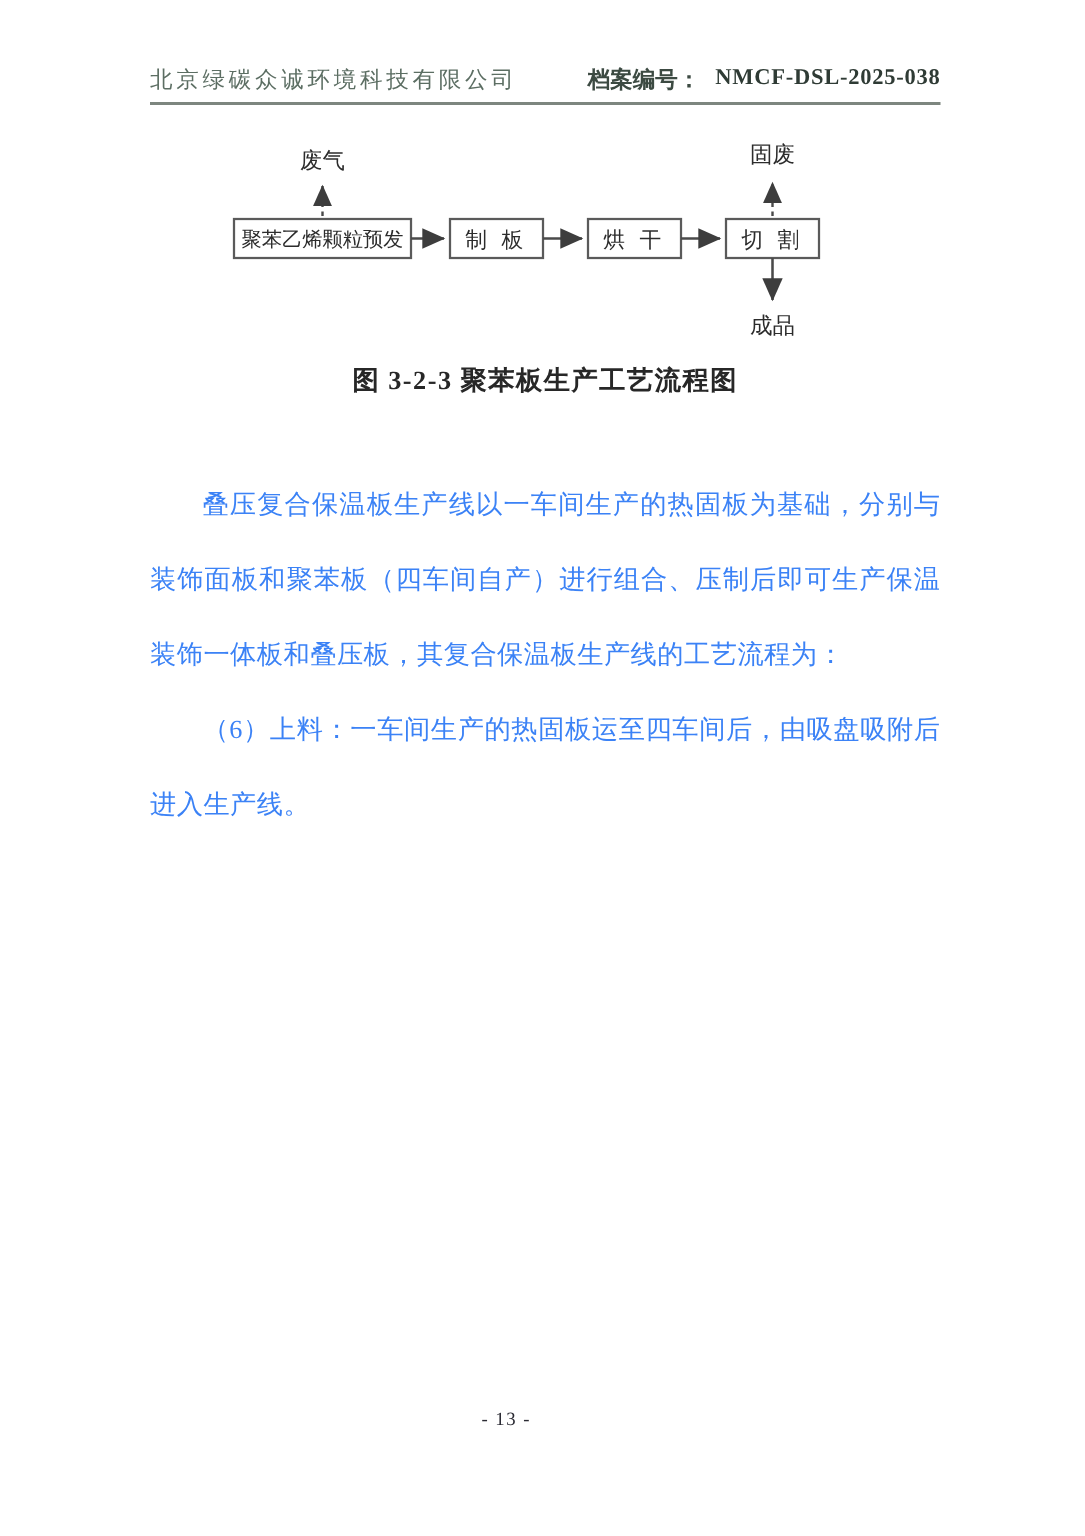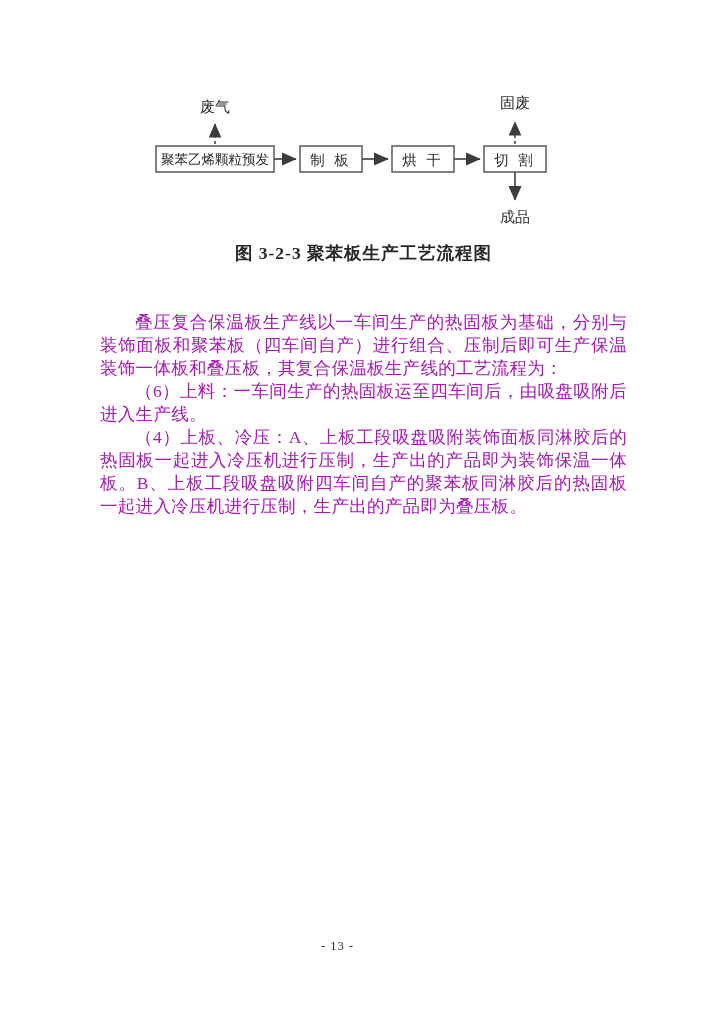--- a/index.html
+++ b/index.html
@@ -41,38 +41,45 @@
   }
   
   .section-heading {
     position:absolute; top:277px; left:100px; width:527px;
     font-weight:bold; font-size:17.5px; text-indent:2em;
     letter-spacing:0.5px;
   }
   
   .bodytext {
     position:absolute; top:311px; left:100px; width:527px;
-    font-size:17.5px; line-height:23px;
+    font-size:17.5px; line-height:50px;
     text-align:justify;
-    color:#a21caf;
+    color:#3b82f6;
     letter-spacing:0.3px;
   }
   .bodytext p { margin:0; text-indent:2em; }
   
   .footer {
     position:absolute; top:939px; left:0; width:675px;
     text-align:center; font-size:12.5px; color:#2a2a33;
     letter-spacing:1px;
   }
 </style>
 </head>
 <body>
 
 <div class="page">
 
+  <div class="header">
+    <span class="header-company">北京绿碳众诚环境科技有限公司</span>
+    <span class="header-archive">
+      <span>档案编号：</span>
+      <span class="num">NMCF-DSL-2025-038</span>
+    </span>
+  </div>
 
   <div class="figure">
     <svg width="460" height="148" viewBox="0 0 460 148">
       <defs>
         <marker id="ah" markerWidth="11" markerHeight="9" refX="8.5" refY="4" orient="auto">
           <polygon points="0,0 9,4 0,8" fill="#3d3d3d"></polygon>
         </marker>
       </defs>
 
       <line x1="75" y1="50" x2="75" y2="30" stroke="#4a4a4a" stroke-width="1.6" stroke-dasharray="3,3" marker-end="url(#ah)"></line>
@@ -101,18 +108,17 @@
       <text x="375" y="128" text-anchor="middle" font-size="15">成品</text>
     </svg>
   </div>
 
   <div class="caption">图 3-2-3 聚苯板生产工艺流程图</div>
 
 
   <div class="bodytext">
     <p>叠压复合保温板生产线以一车间生产的热固板为基础，分别与装饰面板和聚苯板（四车间自产）进行组合、压制后即可生产保温装饰一体板和叠压板，其复合保温板生产线的工艺流程为：</p>
     <p>（6）上料：一车间生产的热固板运至四车间后，由吸盘吸附后进入生产线。</p>
-    <p>（4）上板、冷压：A、上板工段吸盘吸附装饰面板同淋胶后的热固板一起进入冷压机进行压制，生产出的产品即为装饰保温一体板。B、上板工段吸盘吸附四车间自产的聚苯板同淋胶后的热固板一起进入冷压机进行压制，生产出的产品即为叠压板。</p>
   </div>
 
   <div class="footer">- 13 -</div>
 
 </div>
 
 </body></html>

